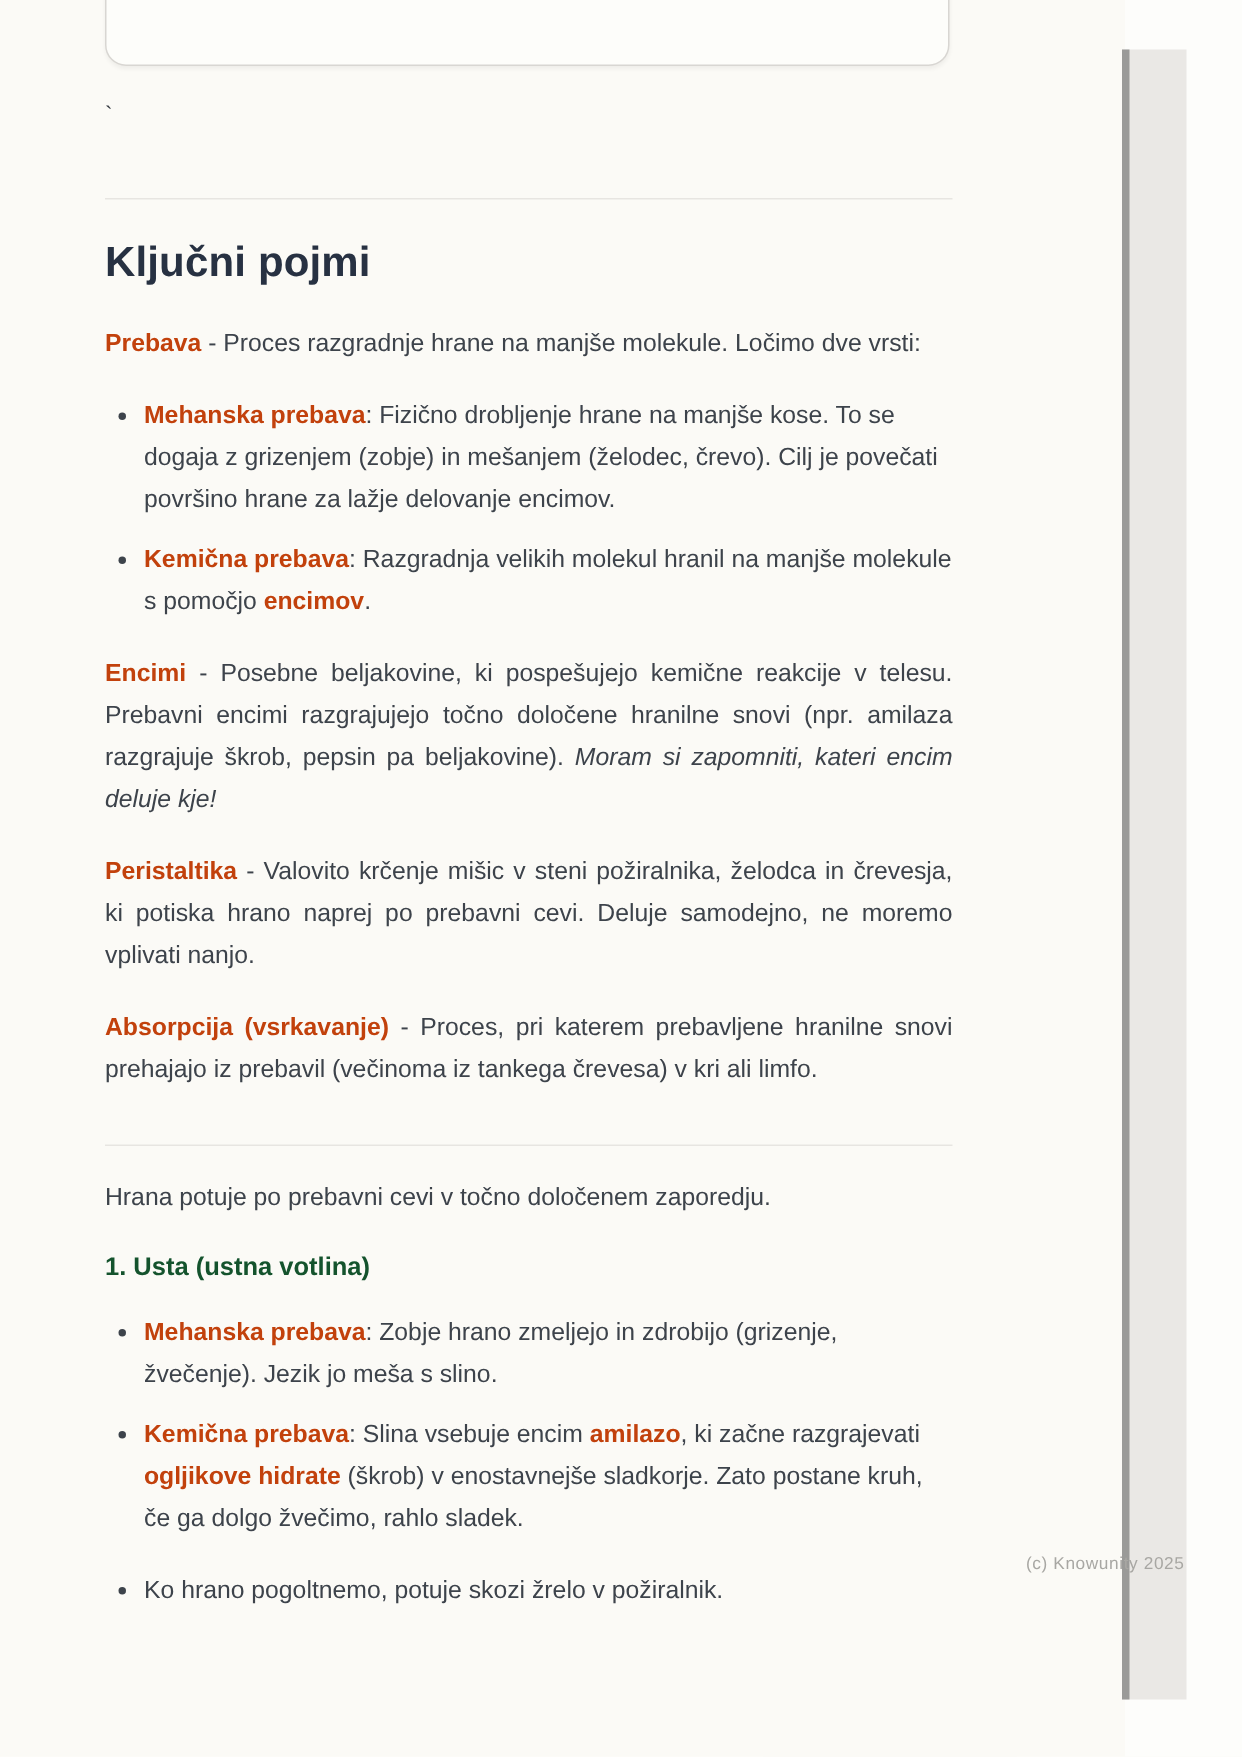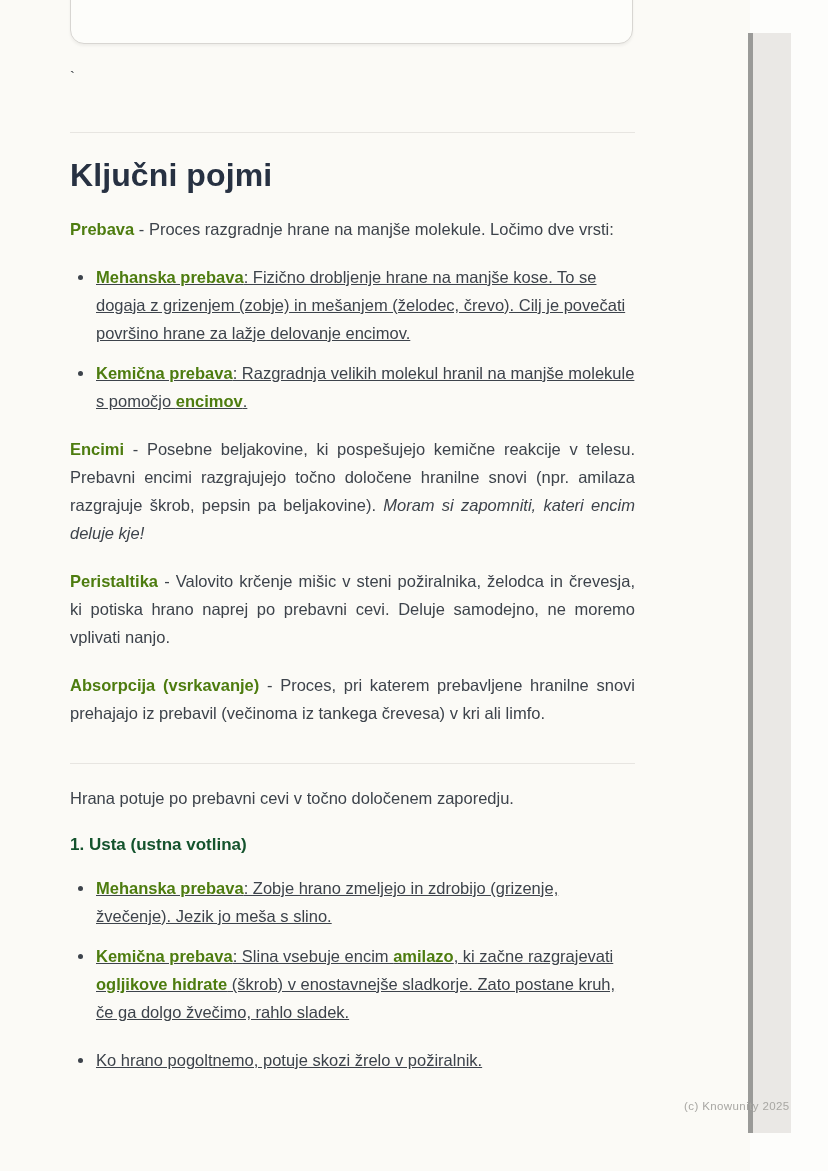--- a/index.html
+++ b/index.html
@@ -37,64 +37,63 @@
     font-size: 15px;
     color: #31363d;
   }
   hr.rule {
     border: none;
     border-top: 1.5px solid #e7e5e1;
     margin-top: 36px;
   }
   h2.section-title {
     margin: 26px 0 24px 0;
-    font-size: 32px;
+    font-size: 28px;
     line-height: 32px;
     font-weight: bold;
     color: #273142;
     letter-spacing: 0.1px;
   }
   p.para {
     margin: 20px 0;
     font-size: 16.5px;
     line-height: 28px;
   }
   p.justified { text-align: justify; }
   p.step-title {
     margin: 20px 0 12px 0;
     font-size: 17px;
     line-height: 26px;
     font-weight: bold;
     color: #14532d;
   }
-  strong, b { color: #4d7c0f; }
+  strong, b { color: #c2410c; }
   em { color: #3d434b; }
   ul.bullets {
     margin: 16px 0 20px 0;
     padding-left: 25px;
     list-style-type: disc;
   }
   ul.bullets li {
     font-size: 16.5px;
     line-height: 28px;
     padding-left: 1px;
-    text-decoration: underline;
   }
   ul.bullets li + li { margin-top: 12px; }
   .gutter {
     position: absolute;
     left: 748px; top: 33px;
     width: 43px; height: 1100px;
     background: #eae8e5;
     border-left: 5px solid #9a9a98;
     z-index: 1;
   }
   .watermark {
     position: absolute;
-    left: 684px; top: 1100px;
+    left: 684px; top: 1037px;
     font-size: 11.5px;
     letter-spacing: 0.4px;
     color: #a8a7a3;
     z-index: 2;
     white-space: nowrap;
   }
 </style>
 </head>
 <body>
 

